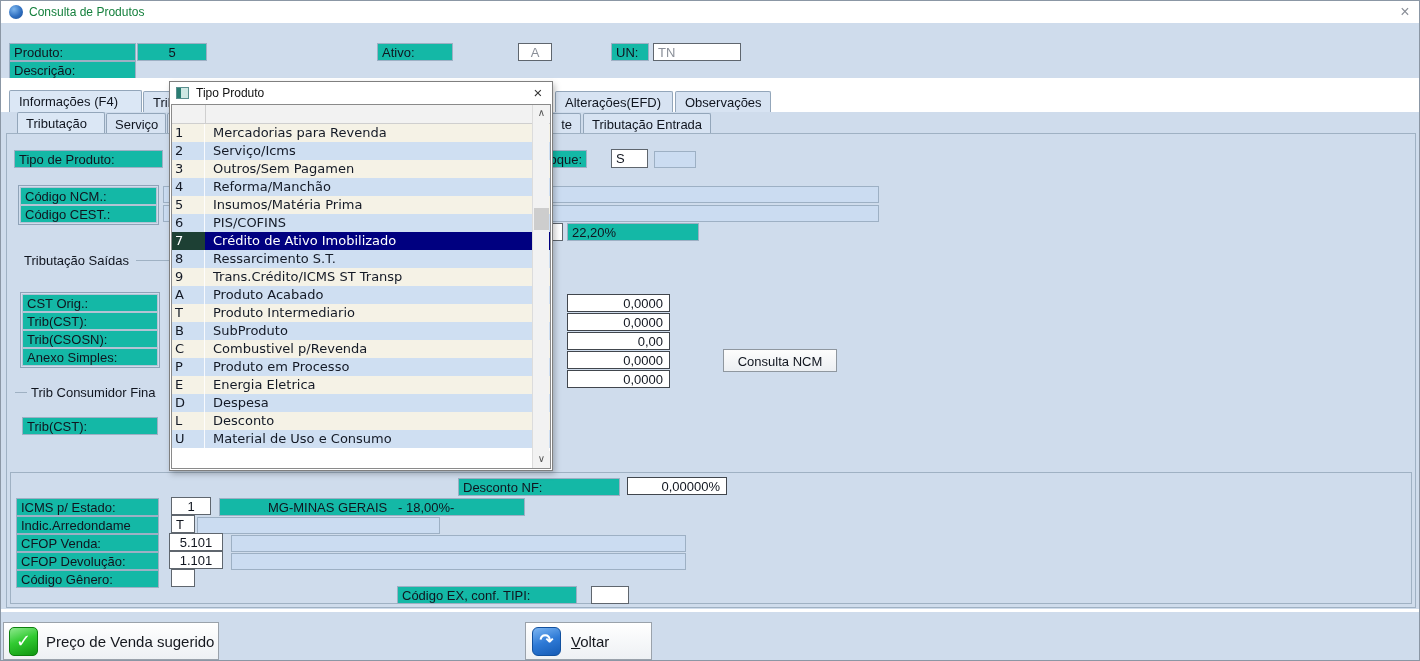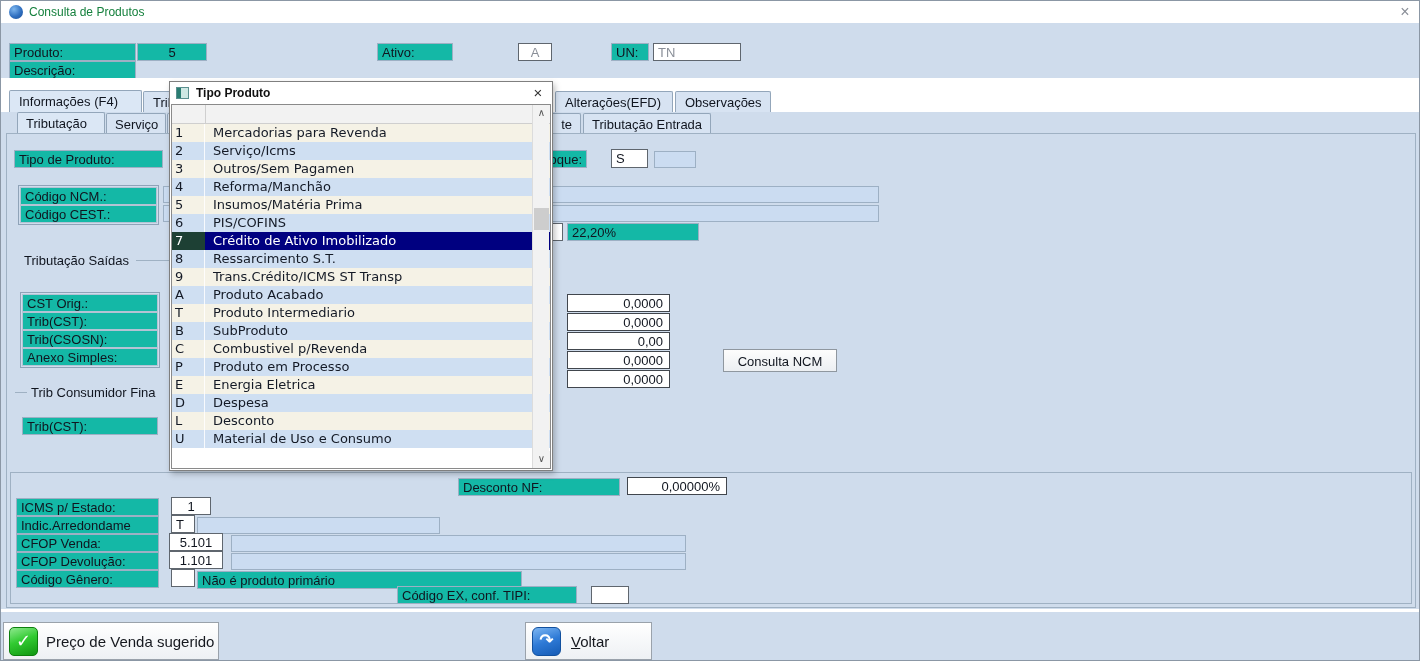--- a/index.html
+++ b/index.html
@@ -51,21 +51,21 @@
     background:linear-gradient(160deg,#7cb6f3 0%,#2e7ad6 50%,#155bb5 100%);
     border:1px solid #11509e;color:#ffffff;font-size:17px;font-weight:bold;
     text-align:center;line-height:25px;}
   .hotkey{text-decoration:underline;}
   
   .popup{left:168px;top:80px;width:384px;height:390px;background:#ffffff;
     border:1px solid #7f7f7f;box-shadow:2px 3px 6px rgba(0,0,0,0.25);z-index:50;}
   .popup-titlebar{left:0;top:0;width:100%;height:22px;background:#ffffff;}
   .popup-icon{left:6px;top:5px;width:13px;height:12px;border:1px solid #5a8f8f;
     background:linear-gradient(90deg,#2a7d72 0 38%,#cfe8e4 38%);}
-  .popup-title{left:26px;top:4px;font-size:12px;font-weight:bold;color:#111;}
+  .popup-title{left:26px;top:4px;font-size:12px;font-weight:normal;color:#111;}
   .popup-close{left:358px;top:3px;width:20px;height:17px;font-size:15px;color:#333;
     text-align:center;line-height:16px;}
   .grid{left:1px;top:22px;width:380px;height:365px;border:1px solid #8a8a8a;
     background:#ffffff;overflow:hidden;}
   .grid-header{display:flex;height:18px;background:#f2f2f2;border-bottom:1px solid #cfcfcf;}
   .gh-code{width:33px;border-right:1px solid #cfcfcf;}
   .gh-desc{flex:1;}
   .prow{display:flex;height:18px;font-family:"DejaVu Sans","Liberation Sans",sans-serif;
     font-size:13px;line-height:17px;color:#141a26;background:#f5f2e6;}
   .prow.alt{background:#cfdff2;}
@@ -149,36 +149,36 @@
   <div class="abs grouplabel" style="left:27px;top:384px;">Trib Consumidor Fina</div>
   <div class="abs lblbox" style="left:21px;top:416px;width:136px;">Trib(CST):</div>
 
   <div class="abs groupbox" style="left:9px;top:471px;width:1402px;height:132px;border-color:#9fb1c3;"></div>
 
   <div class="abs lblbox" style="left:457px;top:477px;width:162px;">Desconto NF:</div>
   <div class="abs valbox" style="left:626px;top:476px;width:100px;">0,00000%</div>
 
   <div class="abs lblbox" style="left:15px;top:497px;width:143px;">ICMS p/ Estado:</div>
   <div class="abs whitebox" style="left:170px;top:496px;width:40px;text-align:center;color:#10151f;">1</div>
+  <div class="abs lblbox" style="left:218px;top:497px;width:306px;white-space:pre;padding-left:48px;">MG-MINAS GERAIS   - 18,00%-</div>
 
   <div class="abs lblbox" style="left:15px;top:515px;width:143px;">Indic.Arredondame</div>
   <div class="abs whitebox" style="left:170px;top:514px;width:24px;color:#10151f;">T</div>
   <div class="abs bluebar" style="left:196px;top:516px;width:243px;"></div>
 
   <div class="abs lblbox" style="left:15px;top:533px;width:143px;">CFOP Venda:</div>
   <div class="abs whitebox" style="left:168px;top:532px;width:54px;text-align:center;color:#10151f;">5.101</div>
   <div class="abs bluebar" style="left:230px;top:534px;width:455px;"></div>
 
   <div class="abs lblbox" style="left:15px;top:551px;width:143px;">CFOP Devolução:</div>
   <div class="abs whitebox" style="left:168px;top:550px;width:54px;text-align:center;color:#10151f;">1.101</div>
   <div class="abs bluebar" style="left:230px;top:552px;width:455px;"></div>
 
   <div class="abs lblbox" style="left:15px;top:569px;width:143px;">Código Gênero:</div>
   <div class="abs whitebox" style="left:170px;top:568px;width:24px;"></div>
-  <div class="abs lblbox" style="left:196px;top:570px;width:325px;">Não é produto primário</div>
 
   <div class="abs lblbox" style="left:396px;top:585px;width:180px;">Código EX, conf. TIPI:</div>
   <div class="abs whitebox" style="left:590px;top:585px;width:38px;"></div>
 
   <div class="abs" style="left:0;top:608px;width:1420px;height:3px;background:#ffffff;"></div>
   <div class="abs bigbtn" style="left:2px;top:621px;width:216px;height:38px;">
     <span class="check-icon">✓</span>
     <span>Preço de Venda sugerido</span>
   </div>
   <div class="abs bigbtn" style="left:524px;top:621px;width:127px;height:38px;">

